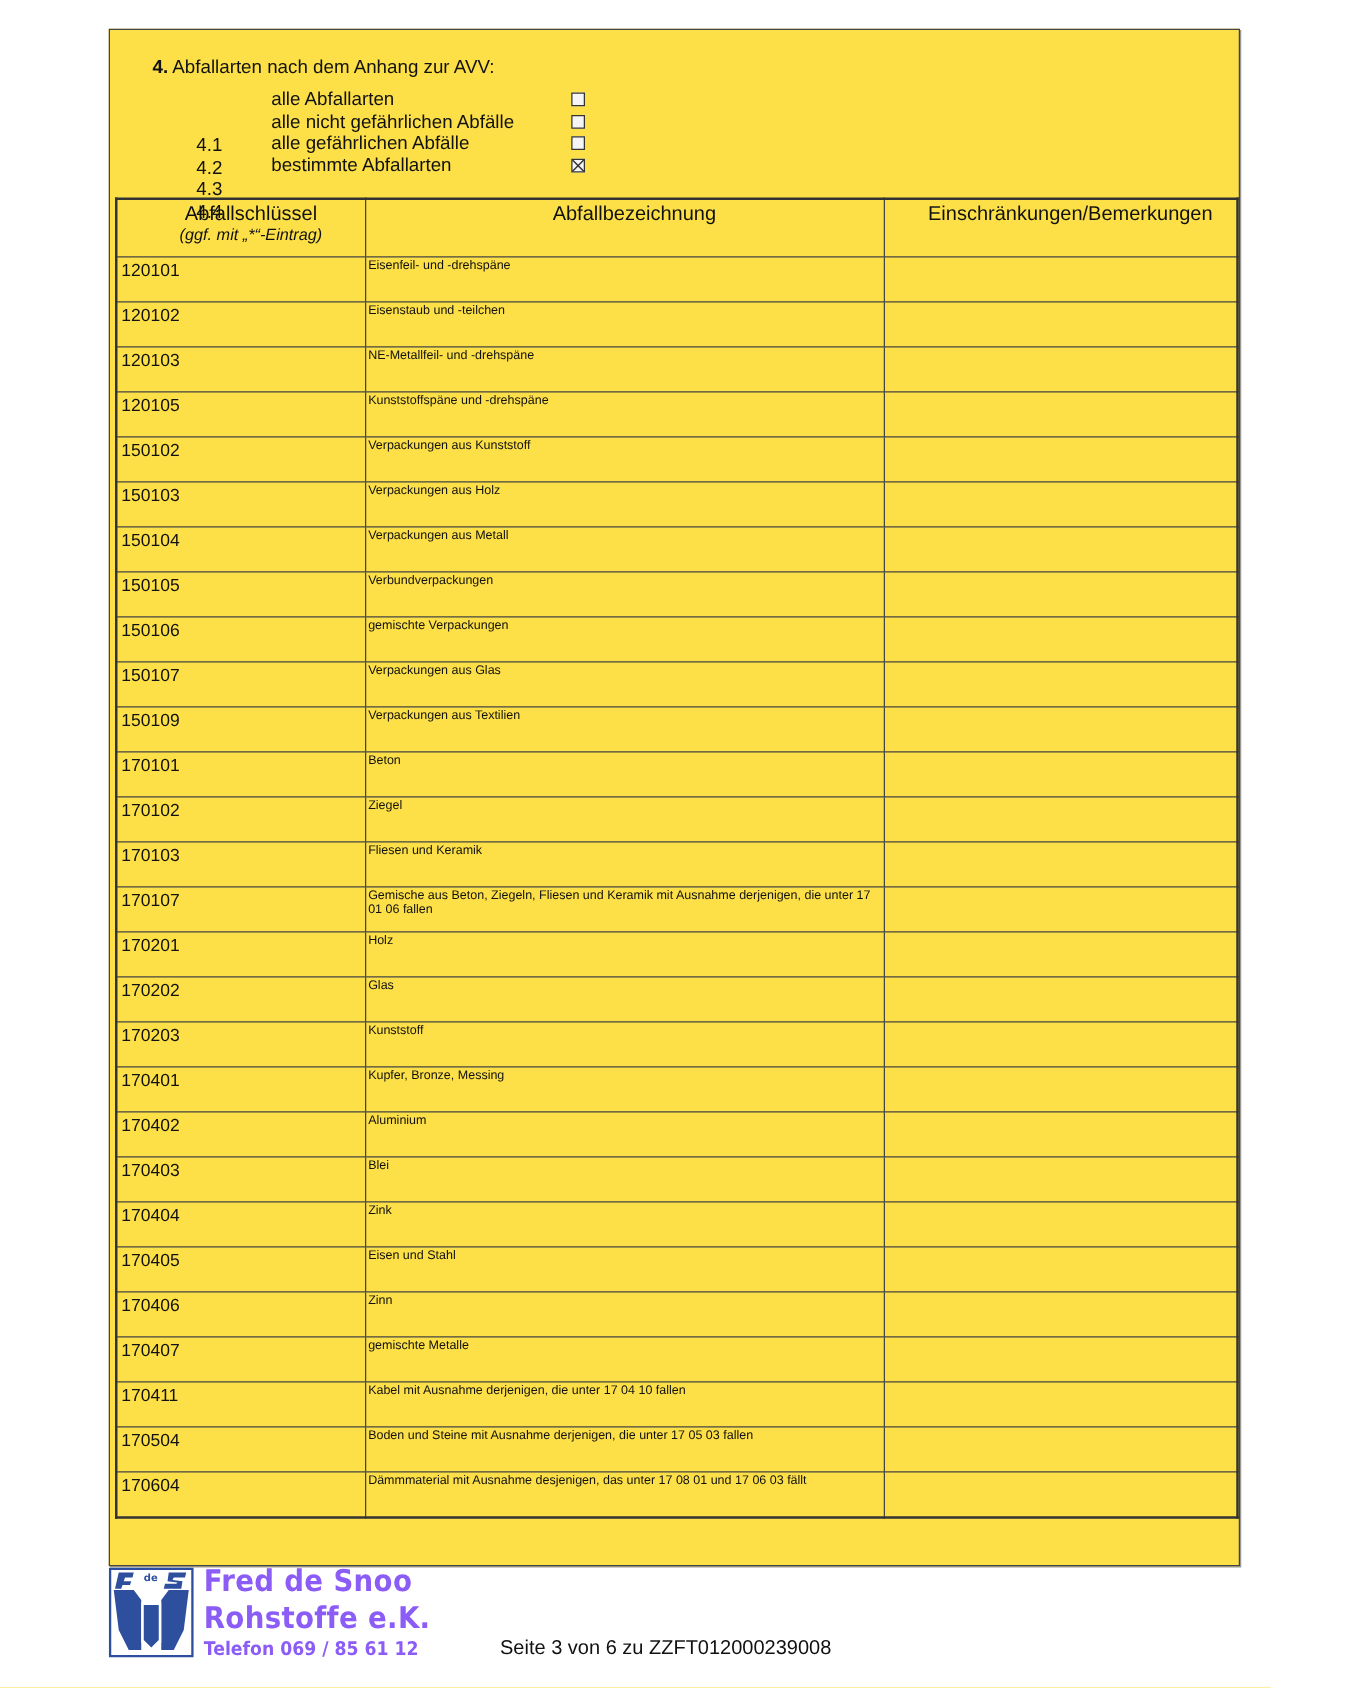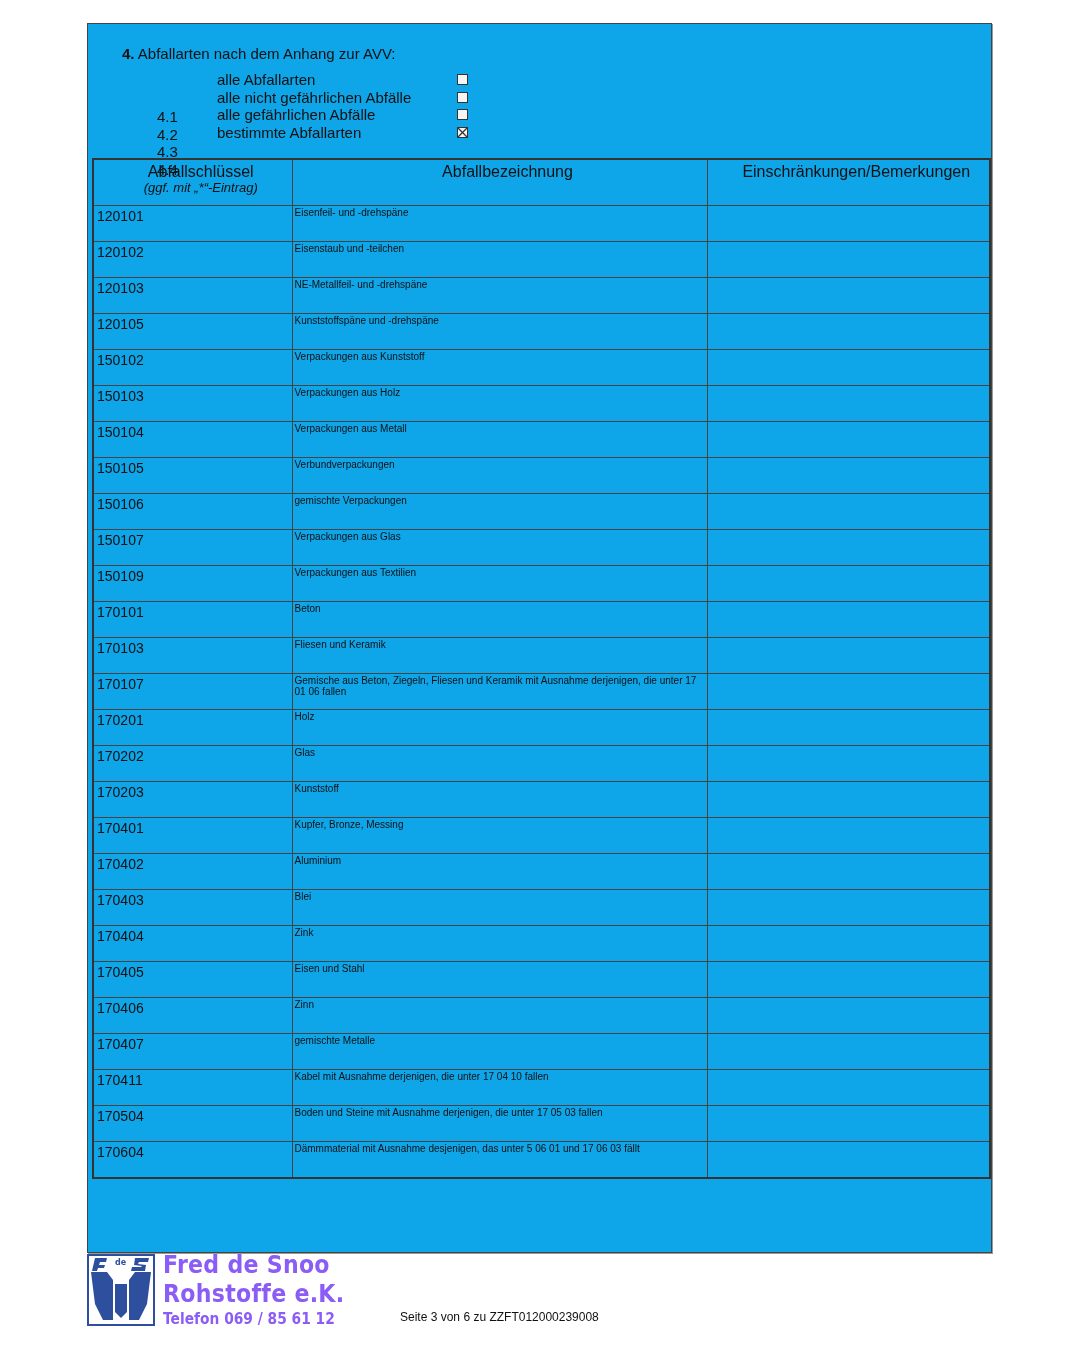--- a/index.html
+++ b/index.html
@@ -2,21 +2,21 @@
 <html><head>
 <meta charset="utf-8">
 <style>
   html, body { margin: 0; padding: 0; }
   body {
     width: 1080px; height: 1350px; background: #ffffff; position: relative;
     font-family: "Liberation Sans", sans-serif; color: #111;
   }
   .frame {
     position: absolute; left: 87px; top: 23px; width: 903px; height: 1228px;
-    border: 1px solid #444; background: #0ea5e9;
+    border: 1px solid #444; background: #fde047;
     box-shadow: 1px 1px 0 #999;
   }
   .section-title {
     position: absolute; left: 34px; top: 21px; font-size: 15px;
   }
   .section-title b { font-weight: bold; }
   .options { position: absolute; left: 69px; top: 47px; }
   .opt-row { position: relative; height: 17.5px; font-size: 15px; line-height: 17.5px; }
   .opt-num { position: absolute; left: 0; width: 40px; margin-top: 37px; }
   .opt-label { position: absolute; left: 60px; white-space: nowrap; }
@@ -48,21 +48,21 @@
   .logo {
     position: absolute; left: 87px; top: 1254px; width: 68px; height: 72px;
   }
   .company {
     position: absolute; left: 163px; top: 1251px; color: #8b5cf6;
     font-family: "DejaVu Sans", sans-serif; font-weight: bold;
   }
   .company .line1, .company .line2 { font-size: 24px; line-height: 29px; letter-spacing: 0.3px; transform: scaleX(0.92); transform-origin: left; white-space: nowrap; }
   .company .phone { font-size: 15px; line-height: 20px; transform: scaleX(0.92); transform-origin: left; white-space: nowrap; }
   .pagefoot {
-    position: absolute; left: 400px; top: 1310px; font-size: 12px; white-space: nowrap;
+    position: absolute; left: 400px; top: 1310px; font-size: 16px; white-space: nowrap;
   }
 </style>
 </head>
 <body>
 
 <div class="frame">
   <div class="section-title">
     <b>4.</b>
     <span>Abfallarten nach dem Anhang zur AVV:</span>
   </div>
@@ -166,20 +166,25 @@
           <td class="code">150109</td>
           <td class="desc">Verpackungen aus Textilien</td>
           <td class="rem"></td>
         </tr>
         <tr>
           <td class="code">170101</td>
           <td class="desc">Beton</td>
           <td class="rem"></td>
         </tr>
         <tr>
+          <td class="code">170102</td>
+          <td class="desc">Ziegel</td>
+          <td class="rem"></td>
+        </tr>
+        <tr>
           <td class="code">170103</td>
           <td class="desc">Fliesen und Keramik</td>
           <td class="rem"></td>
         </tr>
         <tr>
           <td class="code">170107</td>
           <td class="desc">Gemische aus Beton, Ziegeln, Fliesen und Keramik mit Ausnahme derjenigen, die unter 17 01 06 fallen</td>
           <td class="rem"></td>
         </tr>
         <tr>
@@ -237,21 +242,21 @@
           <td class="desc">Kabel mit Ausnahme derjenigen, die unter 17 04 10 fallen</td>
           <td class="rem"></td>
         </tr>
         <tr>
           <td class="code">170504</td>
           <td class="desc">Boden und Steine mit Ausnahme derjenigen, die unter 17 05 03 fallen</td>
           <td class="rem"></td>
         </tr>
         <tr>
           <td class="code">170604</td>
-          <td class="desc">Dämmmaterial mit Ausnahme desjenigen, das unter 5 06 01 und 17 06 03 fällt</td>
+          <td class="desc">Dämmmaterial mit Ausnahme desjenigen, das unter 17 08 01 und 17 06 03 fällt</td>
           <td class="rem"></td>
         </tr>
       </tbody>
   </table>
 </div>
 
 <svg class="logo" viewBox="0 0 68 72">
   <rect x="1" y="1" width="66" height="70" fill="#ffffff" stroke="#2d4f9e" stroke-width="2"></rect>
   <path d="M4 18 L20 18 L26 26 L26 66 L42 66 L42 26 L48 18 L64 18 L60 50 L52 66 L16 66 L8 50 Z" fill="#2d4f9e"></path>
   <path d="M26 28 L42 28 L42 60 L34 68 L26 60 Z" fill="#ffffff"></path>

